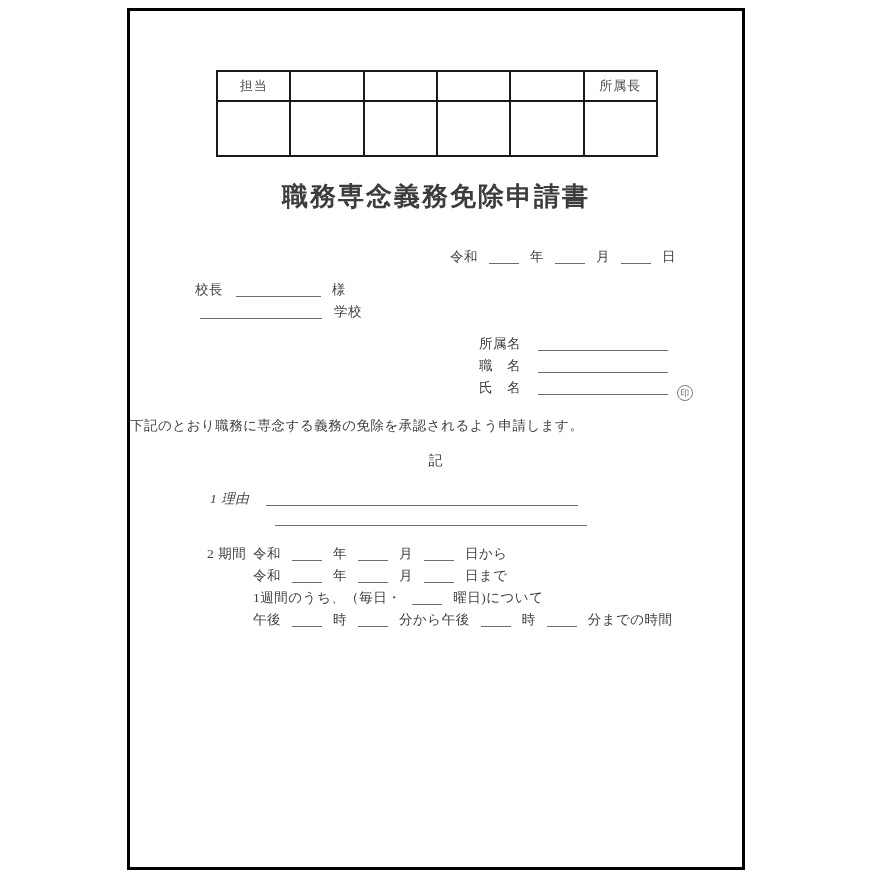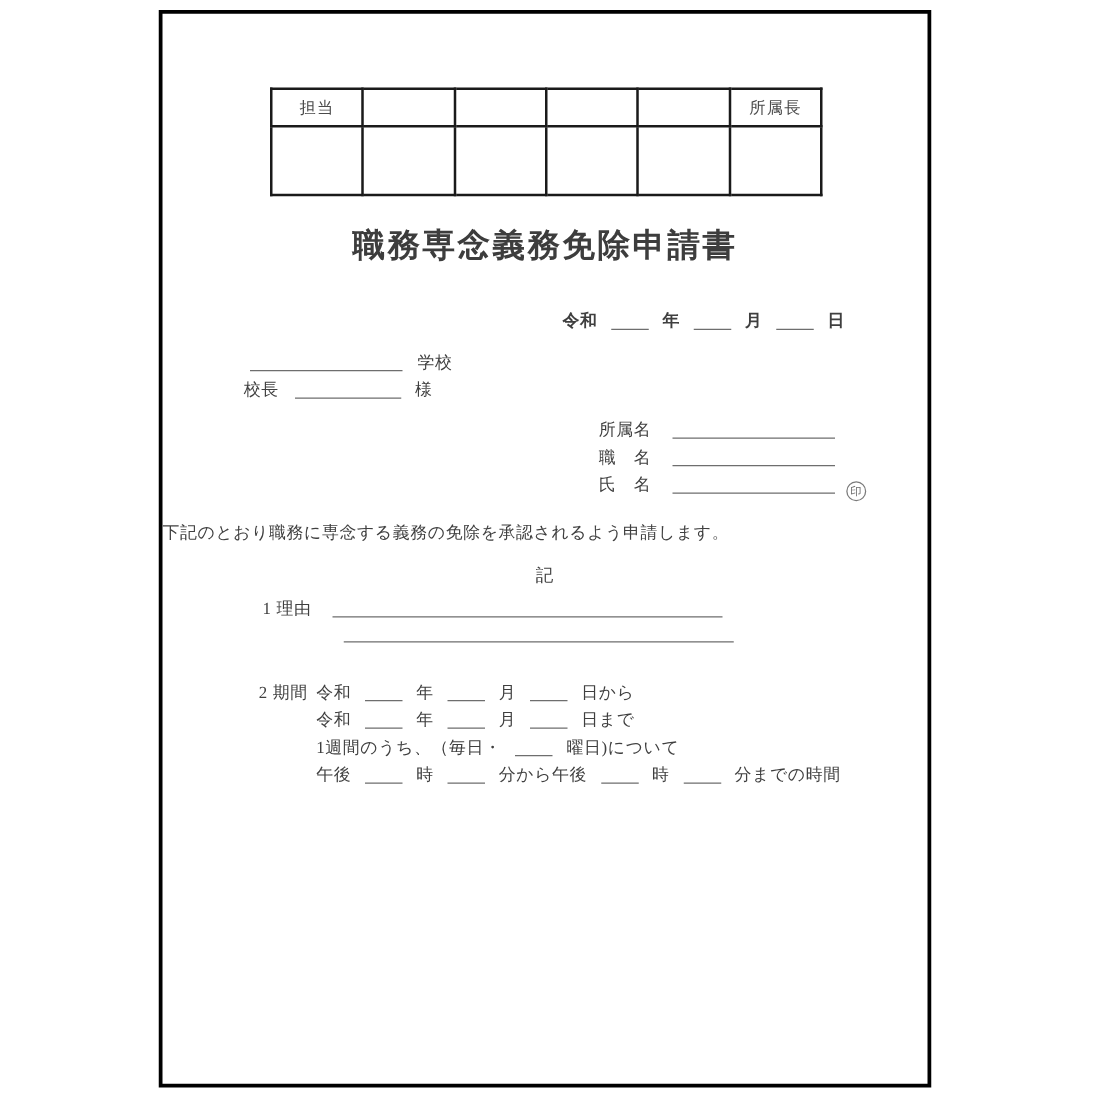--- a/index.html
+++ b/index.html
@@ -50,38 +50,38 @@
     width: 30px; height: 13px;
     border-bottom: 1px solid #6e6e6e;
     vertical-align: -3px;
     margin: 0 11px;
   }
   .blank.w122 { width: 122px; margin: 0 12px 0 5px; }
   .blank.w85  { width: 85px;  margin: 0 11px 0 13px; }
   .blank.w130 { width: 130px; margin: 0 9px 0 15px; }
   .blank.w312 { width: 312px; margin: 0 0 0 17px; }
 
-  .date-line { position: absolute; left: 320px; top: 237px; white-space: nowrap; font-weight: bold; }
+  .date-line { position: absolute; left: 320px; top: 237px; white-space: nowrap; }
 
   .addressee { position: absolute; left: 65px; top: 268px; line-height: 22px; white-space: nowrap; }
 
   .applicant { position: absolute; left: 328px; top: 322px; line-height: 22px; white-space: nowrap; }
   .applicant .alabel { display: inline-block; width: 44px; margin-left: 21px; }
   .seal {
     display: inline-flex; align-items: center; justify-content: center;
     width: 16px; height: 16px;
     border: 1px solid #7a7a7a; border-radius: 50%;
     font-size: 9px; color: #6a6a6a;
     vertical-align: -4px;
   }
 
   .statement { position: absolute; left: 0; top: 406px; width: 100%; }
   .record-heading { position: absolute; left: 0; top: 441px; width: 100%; text-align: center; font-size: 14px; letter-spacing: 1px; }
 
-  .reason { position: absolute; left: 80px; top: 466px; }
+  .reason { position: absolute; left: 80px; top: 478px; font-style: italic; }
   .reason .row1 { line-height: 20px; white-space: nowrap; }
   .reason .row2 { margin-left: 65px; margin-top: 16px; width: 312px; height: 0; border-bottom: 1px solid #6e6e6e; }
 
   .period { position: absolute; left: 77px; top: 532px; line-height: 22px; }
   .period .pline { white-space: nowrap; }
   .period .plabel { display: inline-block; width: 46px; }
   .period .indent { padding-left: 46px; }
 </style>
 </head>
 <body>
@@ -111,24 +111,24 @@
       </table>
 
     <h1 class="title">職務専念義務免除申請書</h1>
 
     <div class="date-line txt">
       <span>令和</span><span class="blank"></span><span>年</span><span class="blank"></span><span>月</span><span class="blank"></span><span>日</span>
     </div>
 
     <div class="addressee txt">
       <div>
-        <span class="blank w122"></span><span>学校</span>
+        <span>校長</span><span class="blank w85"></span><span>様</span>
       </div>
       <div>
-        <span>校長</span><span class="blank w85"></span><span>様</span>
+        <span class="blank w122"></span><span>学校</span>
       </div>
     </div>
 
     <div class="applicant txt">
       <div>
         <span class="alabel">所属名</span><span class="blank w130"></span>
       </div>
       <div>
         <span class="alabel">職　名</span><span class="blank w130"></span>
       </div>

